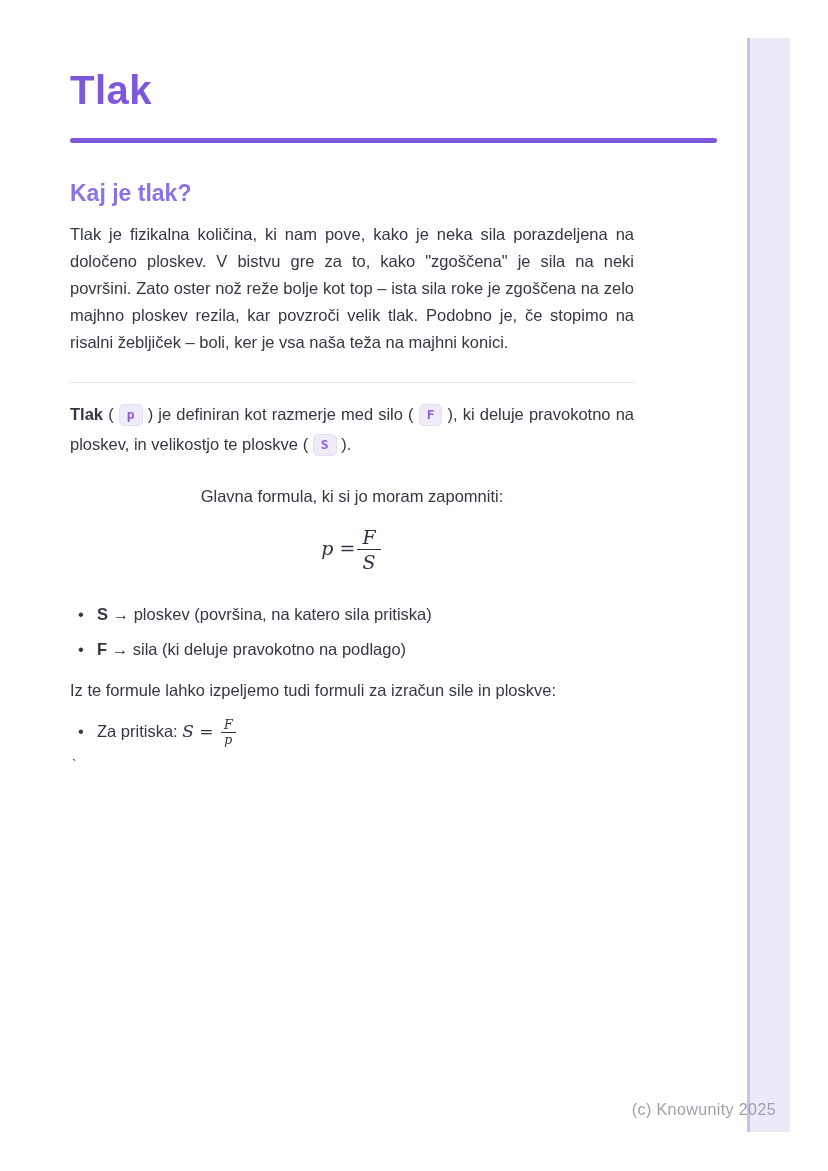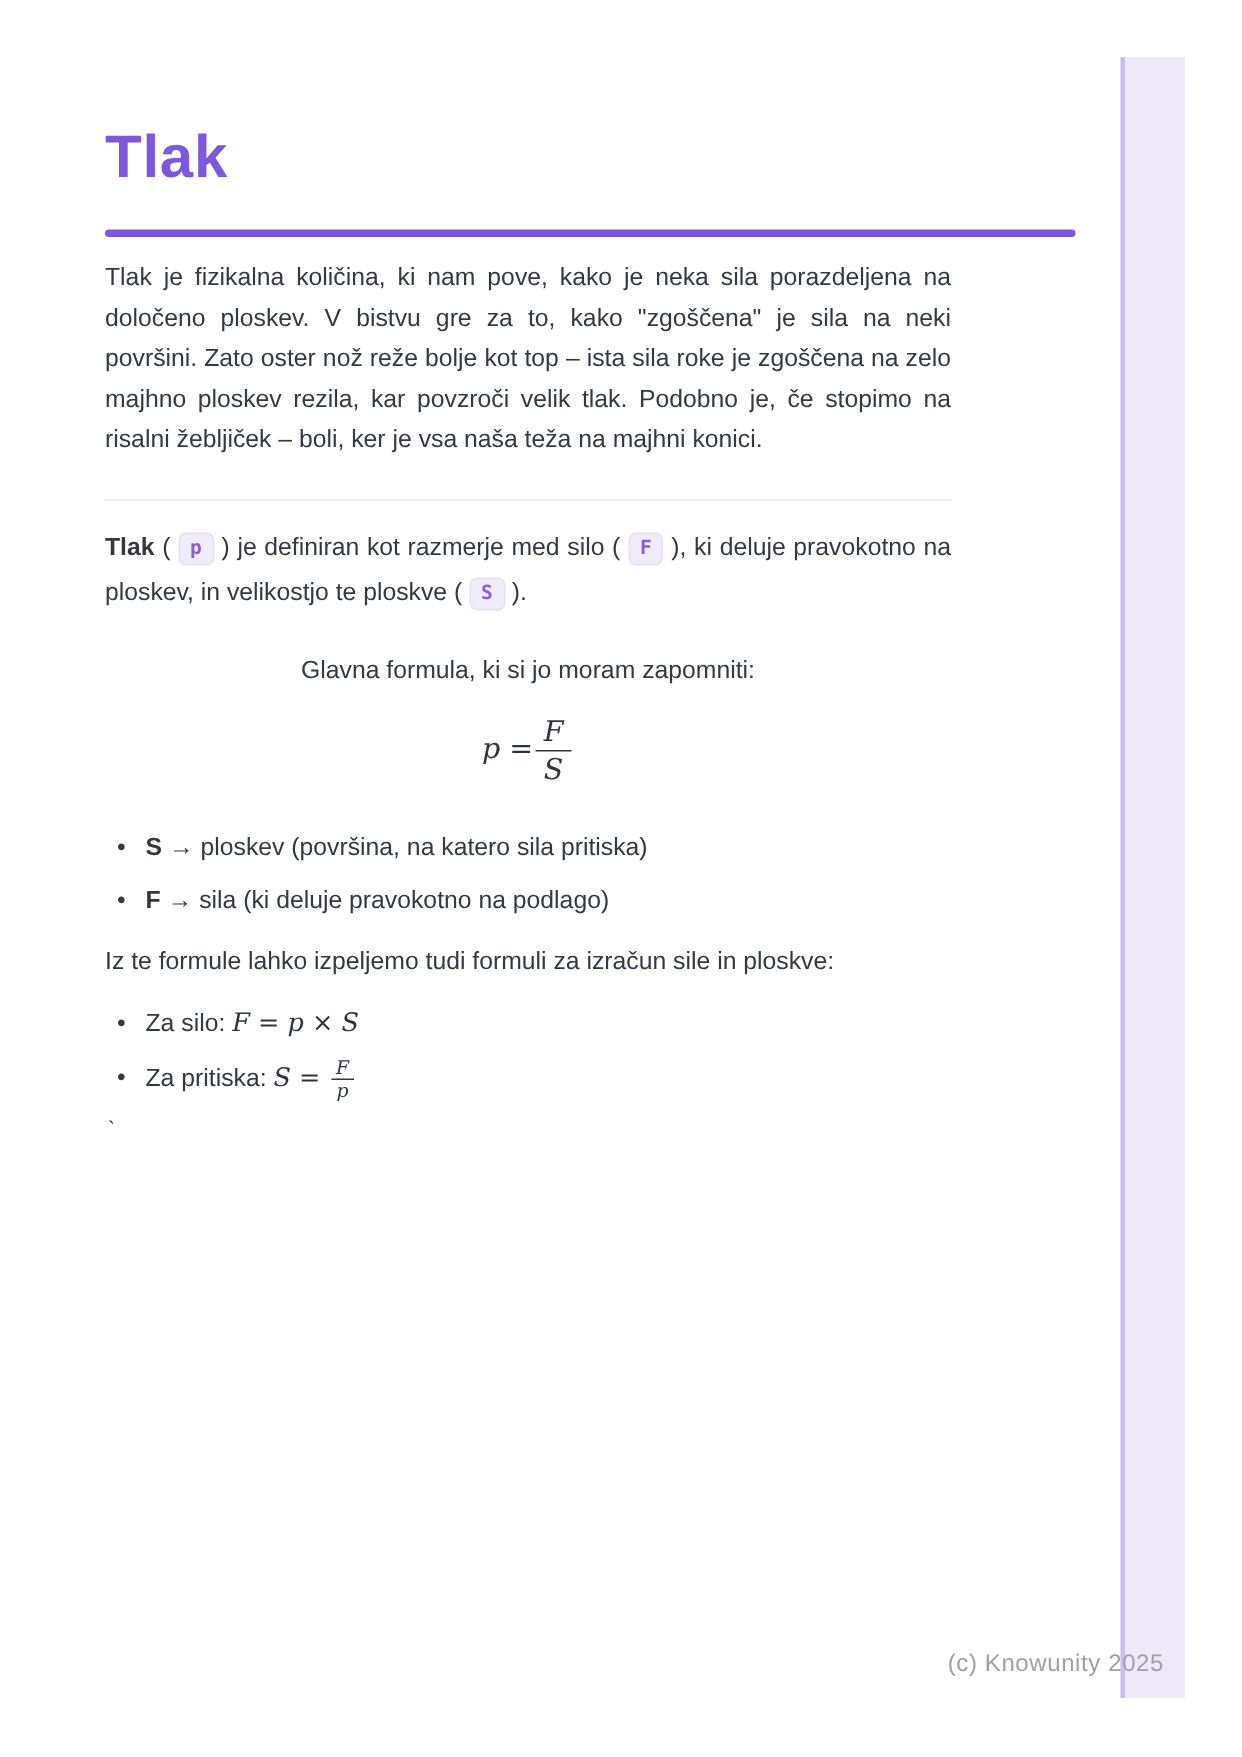--- a/index.html
+++ b/index.html
@@ -17,21 +17,21 @@
     position: absolute;
     top: 38px; right: 38px;
     width: 40px; height: 1094px;
     background: #EDE9F8;
     border-left: 3px solid #C9C0EA;
     z-index: 1;
   }
 
   .content {
     position: absolute;
-    left: 70px; top: 15px;
+    left: 70px; top: 0;
     width: 564px;
     z-index: 2;
   }
 
   h1.doc-title {
     margin: 68px 0 0 0;
     font-size: 40px;
     line-height: 44px;
     font-weight: 700;
     letter-spacing: 0.5px;
@@ -183,41 +183,41 @@
 <body>
 
 <div class="stripe"></div>
 
 <div class="content">
 
   <h1 class="doc-title">Tlak</h1>
 
   <div class="title-rule"></div>
 
+  <h2 class="section-heading h2-first">Kaj je tlak?</h2>
 
   <p class="body-par">Tlak je fizikalna količina, ki nam pove, kako je neka sila porazdeljena na določeno ploskev. V bistvu gre za to, kako "zgoščena" je sila na neki površini. Zato oster nož reže bolje kot top – ista sila roke je zgoščena na zelo majhno ploskev rezila, kar povzroči velik tlak. Podobno je, če stopimo na risalni žebljiček – boli, ker je vsa naša teža na majhni konici.</p>
 
   <hr class="divider">
 
 
   <p class="def-par"><span class="sym">Tlak</span><span> ( </span><span class="inline-code">p</span><span> ) je definiran kot razmerje med silo ( </span><span class="inline-code">F</span><span> ), ki deluje pravokotno na ploskev, in velikostjo te ploskve ( </span><span class="inline-code">S</span><span> ).</span></p>
 
   <p class="formula-intro">Glavna formula, ki si jo moram zapomniti:</p>
 
   <div class="formula-block"><span class="var">p</span>&nbsp;<span>=</span><span class="frac"><span class="num">F</span><span class="den">S</span></span></div>
 
   <ul class="bullet-list">
     <li><span class="sym">S</span><span> → ploskev (površina, na katero sila pritiska)</span></li>
     <li><span class="sym">F</span><span> → sila (ki deluje pravokotno na podlago)</span></li>
   </ul>
 
   <p class="body-par">Iz te formule lahko izpeljemo tudi formuli za izračun sile in ploskve:</p>
 
   <ul class="bullet-list derived-list">
-    <li><span>Za silo: </span><span class="math"><span class="var">F</span><span> = </span><span class="var">p</span><span> × </span><span class="var">S</span></span></li>
     <li><span>Za pritiska: </span><span class="math"><span class="var">S</span><span> = </span><span class="frac-sm"><span class="num">F</span><span class="den">p</span></span></span></li>
   </ul>
 
   <p class="stray">`</p>
 
 </div>
 
 <div class="footer">(c) Knowunity 2025</div>
 
 </body></html>

